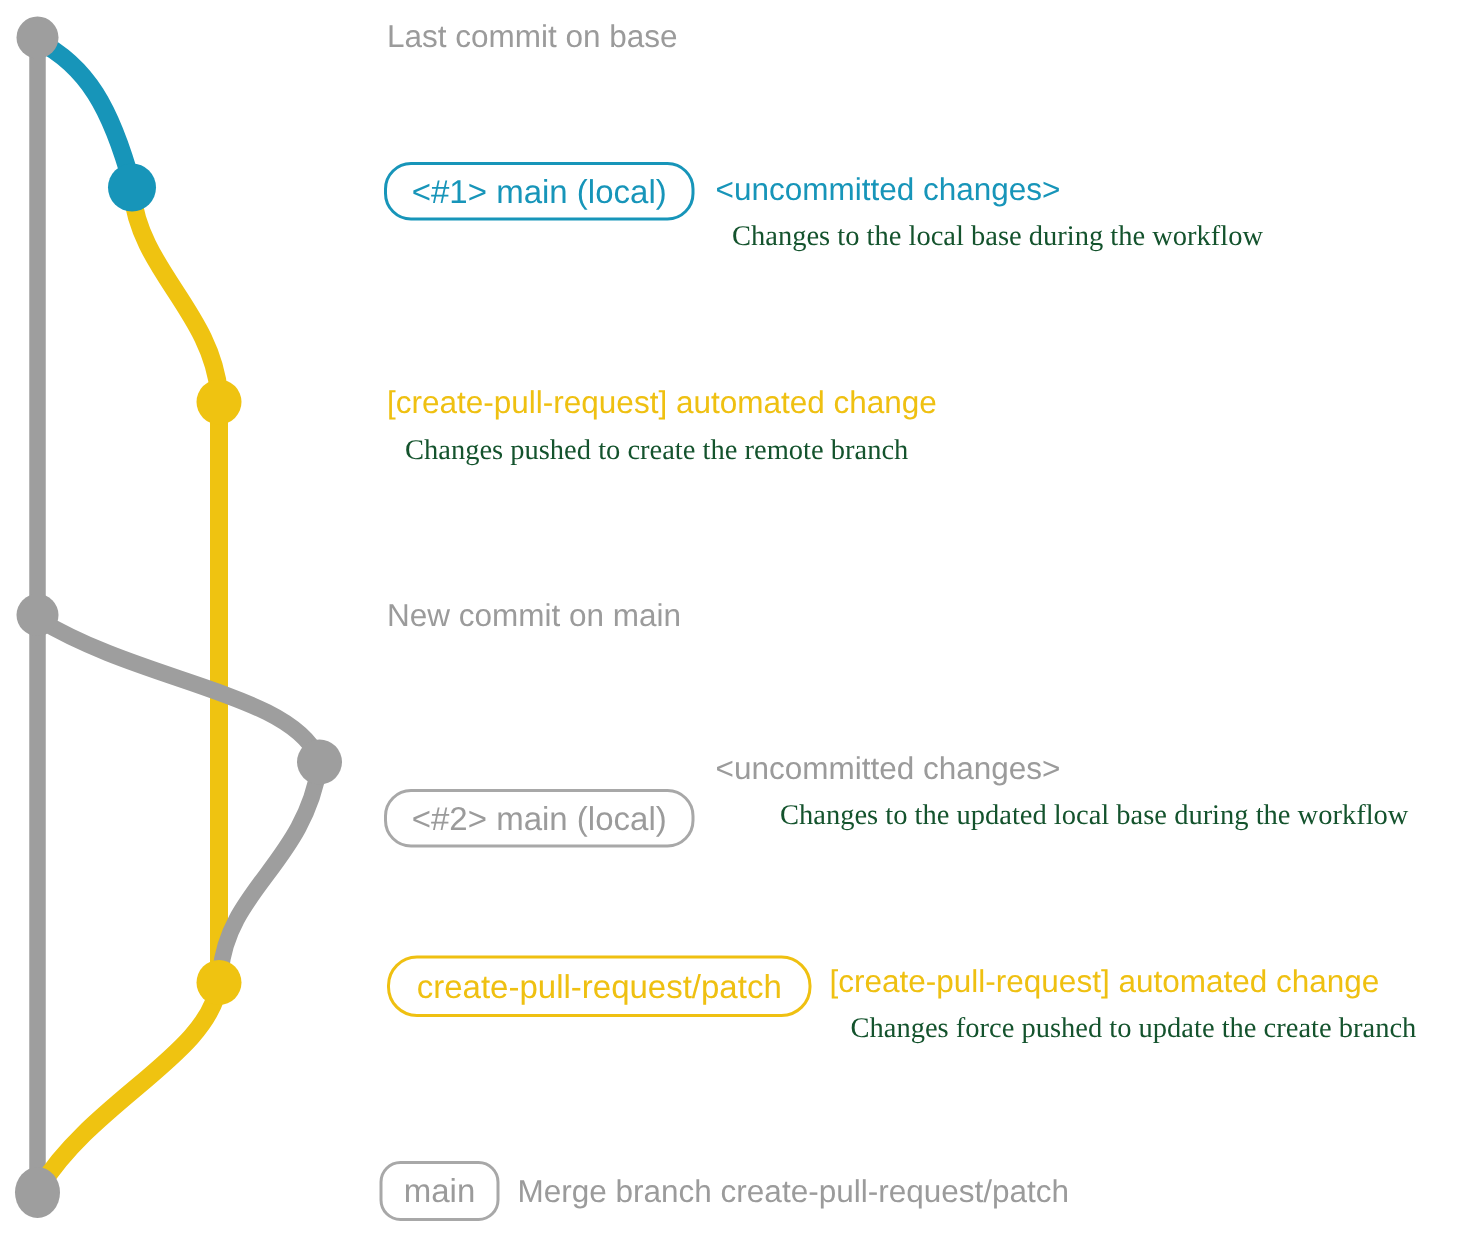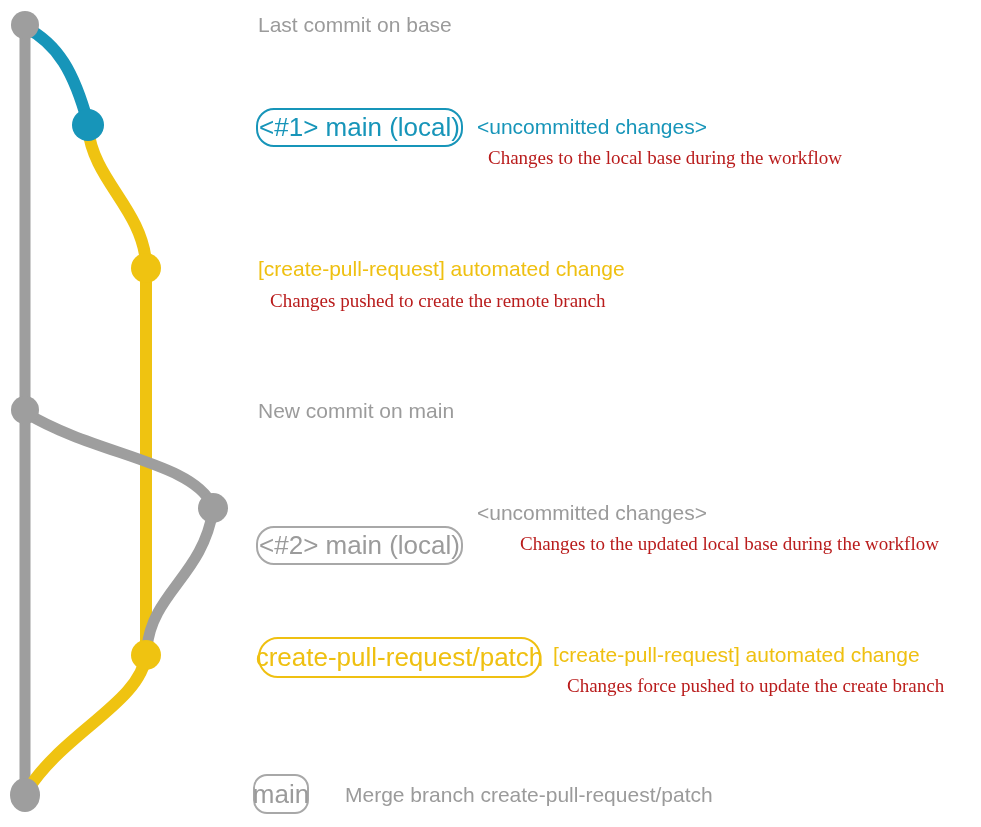--- a/index.html
+++ b/index.html
@@ -31,30 +31,30 @@
   }
   .gray-text  { color: #9b9b9b; }
   .blue-text  { color: #1795b9; }
   .yellow-text{ color: #efc011; }
   .caption {
     position: absolute;
     white-space: nowrap;
     font-family: "Liberation Serif", serif;
     font-size: 19px;
     line-height: 23px;
-    color: #b91c1c;
+    color: #14532d;
   }
   .badge {
     position: absolute;
     display: flex;
     align-items: center;
     justify-content: center;
     box-sizing: border-box;
     background: #ffffff;
-    font-size: 26px;
+    font-size: 22px;
     white-space: nowrap;
   }
   .badge-blue {
     border: 2px solid #1795b9;
     color: #1795b9;
     border-radius: 18px;
   }
   .badge-gray {
     border: 2px solid #a8a8a8;
     color: #9b9b9b;
@@ -120,18 +120,18 @@
   </div>
   <div class="lbl gray-text" style="left:477px; top:500px;">&lt;uncommitted changes&gt;</div>
   <div class="caption" style="left:488px; top:532px;margin-left:32px;">Changes to the updated local base during the workflow</div>
 
   <div class="badge badge-yellow" style="left:258px; top:637px; width:283px; height:41px;">
     <span>create-pull-request/patch</span>
   </div>
   <div class="lbl yellow-text" style="left:553px; top:642px;">[create-pull-request] automated change</div>
   <div class="caption" style="left:567px; top:674px;">Changes force pushed to update the create branch</div>
 
-  <div class="badge badge-gray" style="left:253px; top:774px; width:56px; height:40px; border-radius:14px;">
+  <div class="badge badge-gray" style="left:253px; top:774px; width:80px; height:40px; border-radius:14px;">
     <span>main</span>
   </div>
   <div class="lbl gray-text" style="left:345px; top:782px;">Merge branch create-pull-request/patch</div>
 
 </div>
 
 </body></html>

